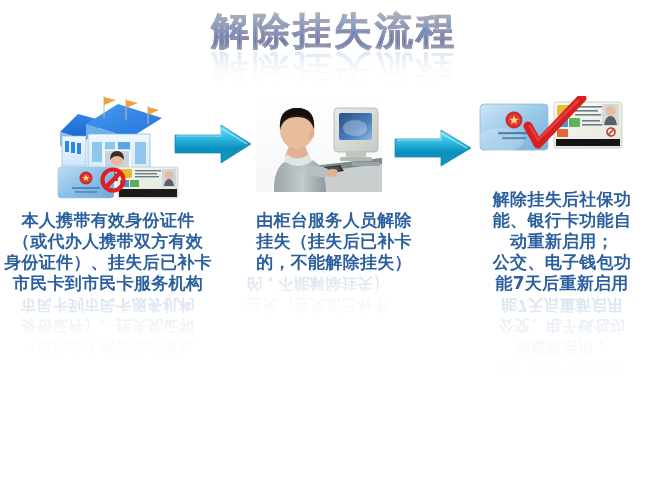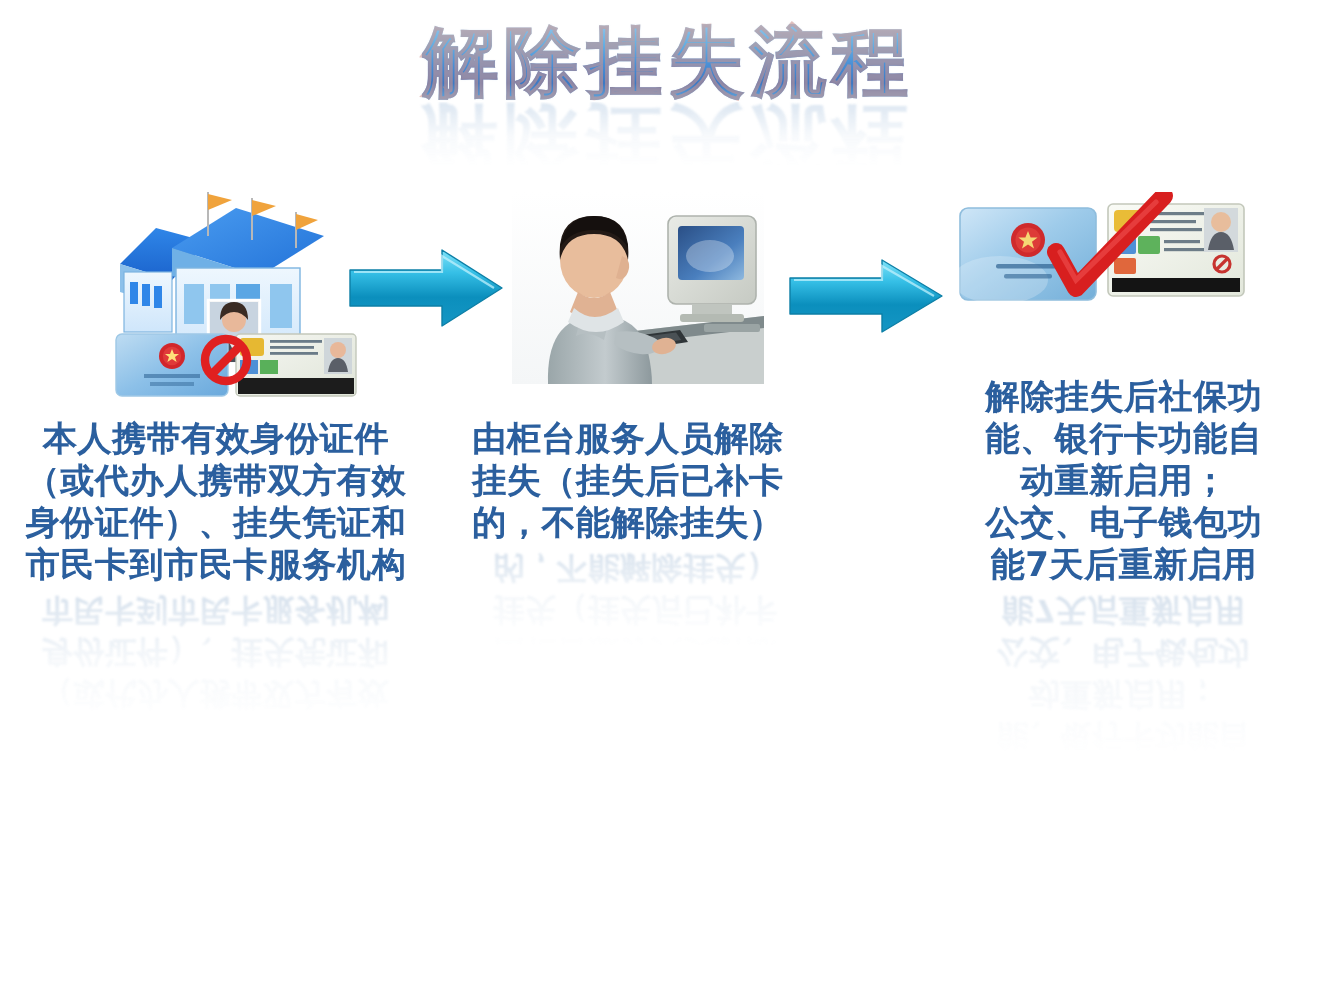--- a/index.html
+++ b/index.html
@@ -78,21 +78,21 @@
     transform: scaleY(-1);
     opacity: 0.42;
     -webkit-mask-image: linear-gradient(to top, rgba(0,0,0,0.9) 0%, rgba(0,0,0,0.22) 42%, rgba(0,0,0,0) 80%);
     mask-image: linear-gradient(to top, rgba(0,0,0,0.9) 0%, rgba(0,0,0,0.22) 42%, rgba(0,0,0,0) 80%);
     filter: blur(0.5px);
     pointer-events: none;
   }
 
   #text1 { left: 2px;   top: 210px; width: 212px; }
   #text1r{ left: 2px;   top: 294px; width: 212px; }
-  #text2 { left: 224px; top: 210px; width: 180px; }
+  #text2 { left: 244px; top: 210px; width: 180px; }
   #text2r{ left: 228px; top: 273px; width: 180px; }
   #text3 { left: 462px; top: 189px; width: 200px; }
   #text3r{ left: 462px; top: 294px; width: 200px; }
 
   
   .arrow { position: absolute; }
   #arrow1 { left: 173px; top: 123px; }
   #arrow2 { left: 393px; top: 128px; }
 
   
@@ -337,21 +337,21 @@
 
       <g>
         <path d="M50 30 L60 48 L104 2" fill="none" stroke="#d81f1f" stroke-width="9" stroke-linecap="round" stroke-linejoin="round"></path>
         <path d="M52 30 L60 44 L100 5" fill="none" stroke="#f05050" stroke-width="2.6" stroke-linecap="round" opacity="0.6"></path>
       </g>
     </svg>
   </div>
 
   <div class="block-text" id="text1">本人携带有效身份证件
 （或代办人携带双方有效
-身份证件）、挂失凭证和
+身份证件）、挂失后已补卡
 市民卡到市民卡服务机构</div>
   <div class="block-reflect" id="text1r">本人携带有效身份证件
 （或代办人携带双方有效
 身份证件）、挂失凭证和
 市民卡到市民卡服务机构</div>
 
   <div class="block-text" id="text2">由柜台服务人员解除
 挂失（挂失后已补卡
 的，不能解除挂失）</div>
   <div class="block-reflect" id="text2r">由柜台服务人员解除

